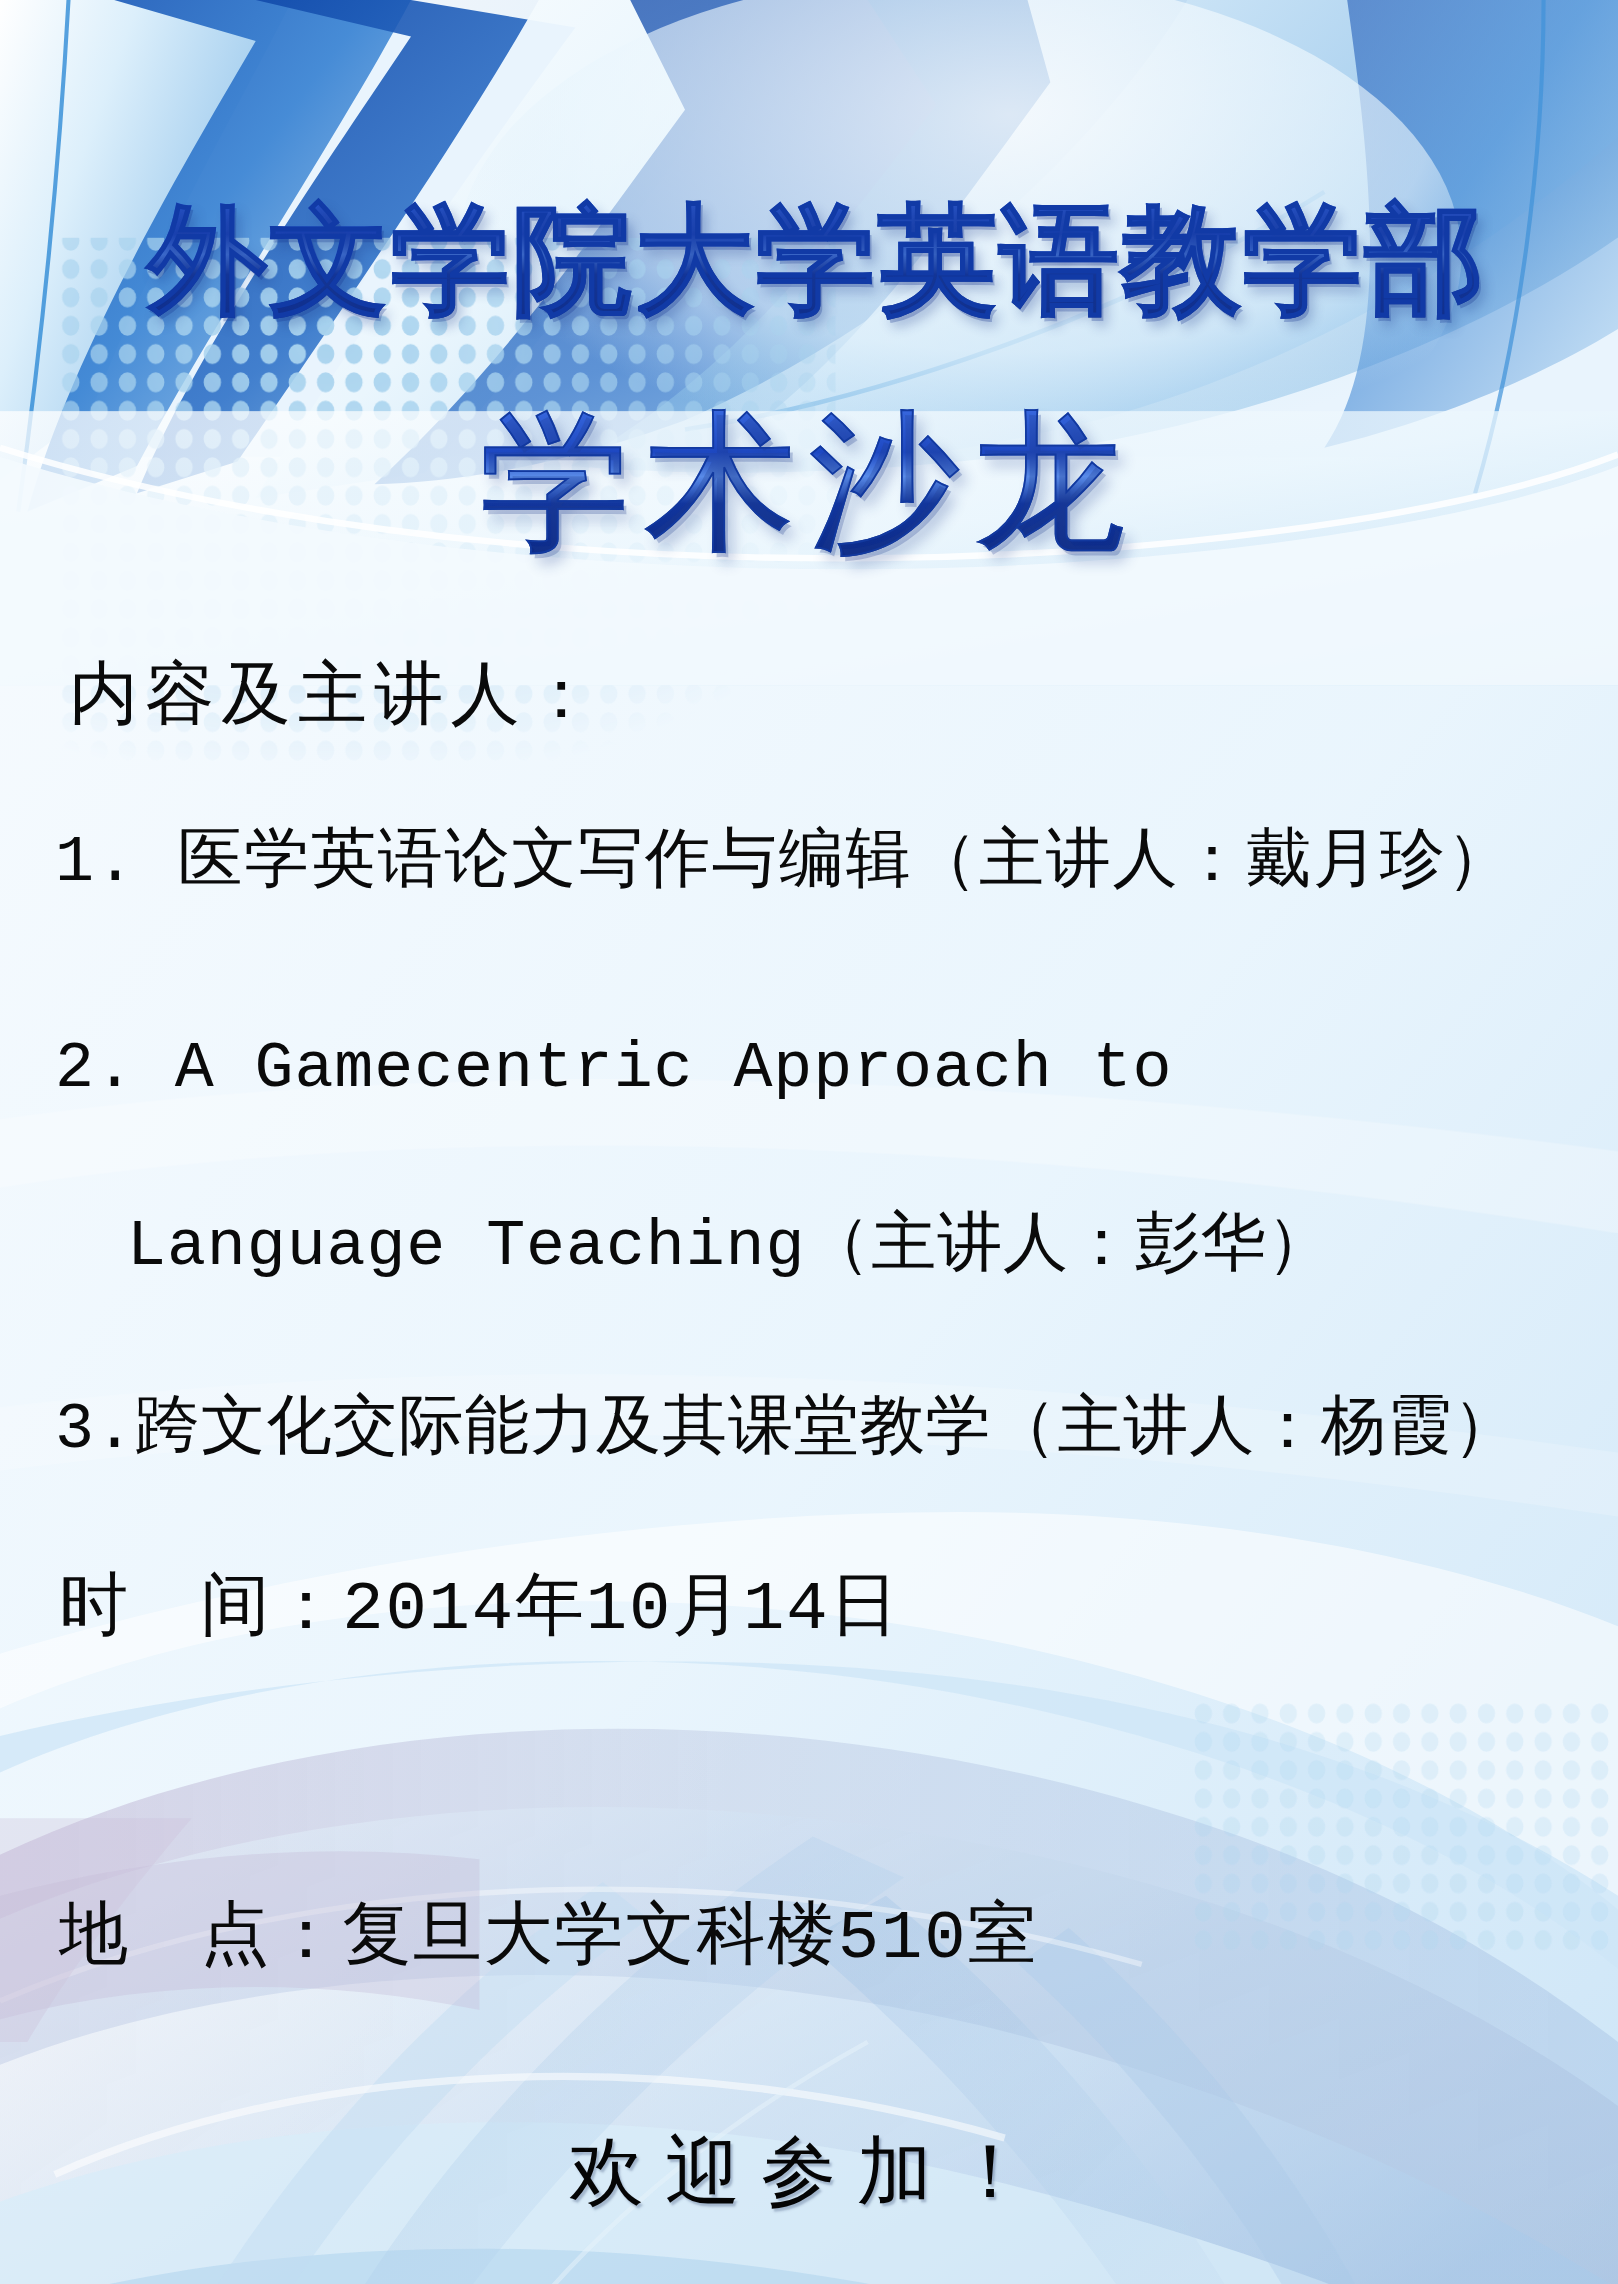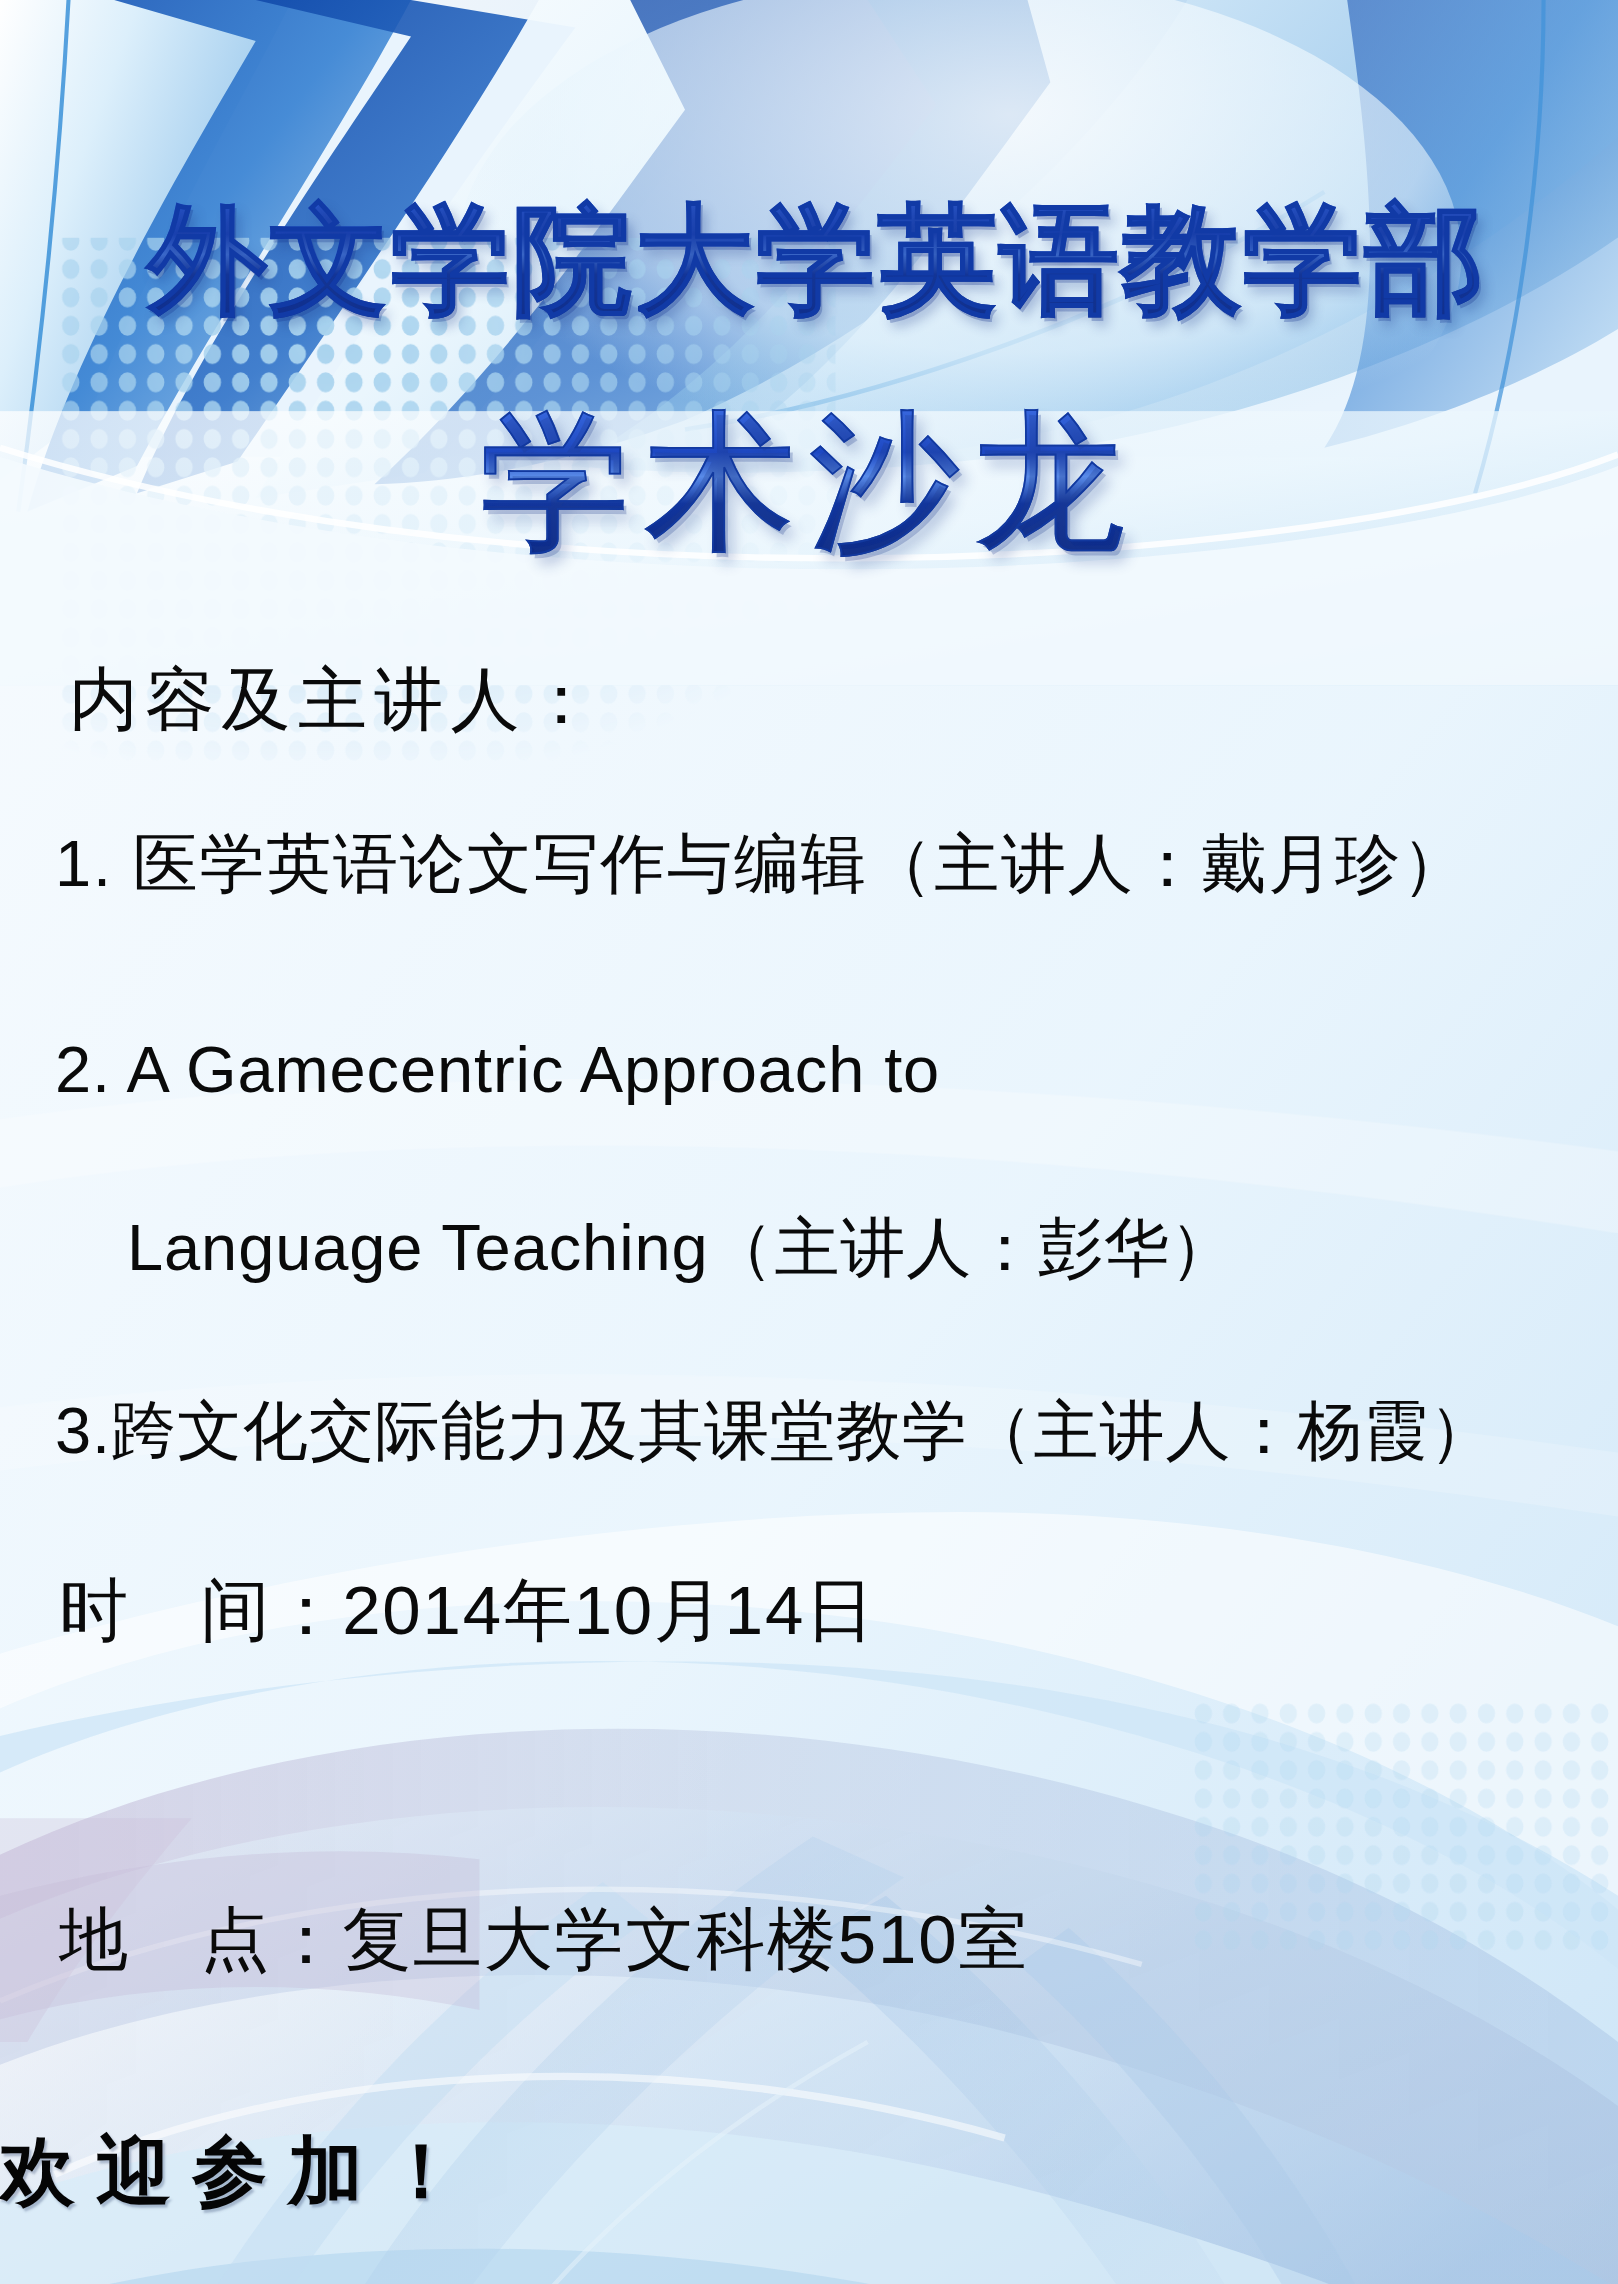--- a/index.html
+++ b/index.html
@@ -95,41 +95,41 @@
     -webkit-background-clip: text;
     background-clip: text;
     color: transparent;
     -webkit-text-stroke: 1.8px #12399f;
   }
 
   .body-line {
     position: absolute;
     color: #0a0a0a;
     white-space: nowrap;
-    font-family: Liberation Sans, sans-serif;
+    font-family: Liberation Mono, monospace;
     line-height: 1;
   }
 
   .l-heading   { left: 69px;  top: 665px; font-size: 69px; letter-spacing: 7.3px; }
   .l-item1     { left: 55px;  top: 831px; font-size: 65px; letter-spacing: 1.8px; }
   .l-item2a    { left: 55px;  top: 1037px; font-size: 65px; letter-spacing: 0.9px; }
   .l-item2b    { left: 127px;  top: 1215px; font-size: 65px; letter-spacing: 0.9px; }
   .l-item3     { left: 55px;  top: 1398px; font-size: 65px; letter-spacing: 0.9px; }
   .l-time1     { left: 59px;  top: 1576px; font-size: 69px; letter-spacing: 1.8px; }
   .l-time2     { left: 466px; top: 1743px; font-size: 69px; letter-spacing: 1.8px; }
   .l-place     { left: 59px;  top: 1905px; font-size: 69px; letter-spacing: 1.8px; }
 
   .l-welcome {
     position: absolute;
     left: 0;
     top: 2122px;
     width: 1618px;
-    text-align: left;
+    text-align: center;
     font-size: 75px;
-    font-weight: bold;
+    font-weight: normal;
     letter-spacing: 21px;
     color: #050505;
     text-shadow: 2.3px 2.7px 2.3px rgba(60,80,120,0.35);
     white-space: nowrap;
     font-family: "DejaVu Sans", "Liberation Sans", sans-serif;
   }
 </style>
 </head>
 <body>
 

